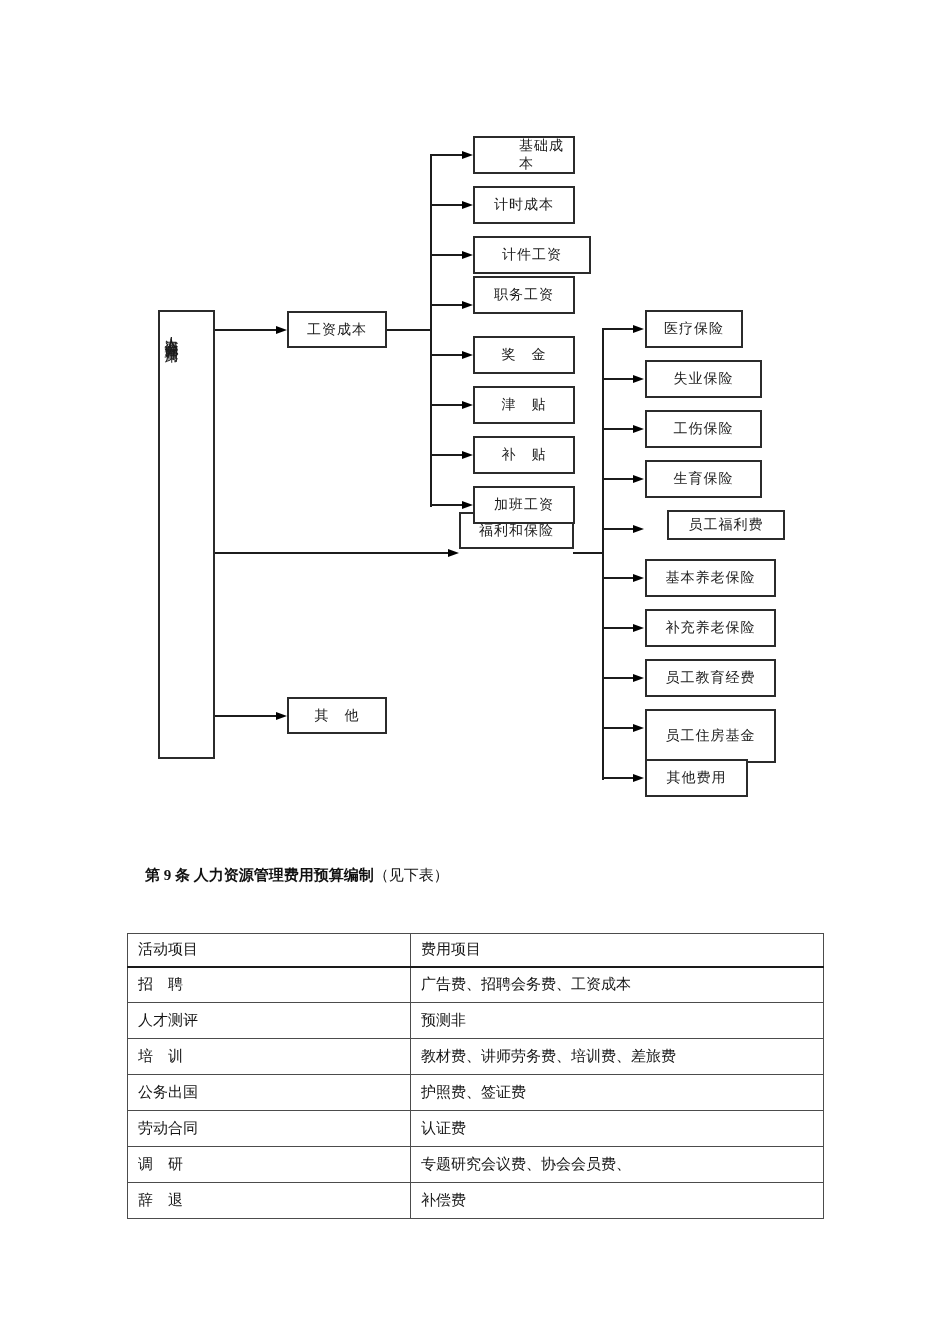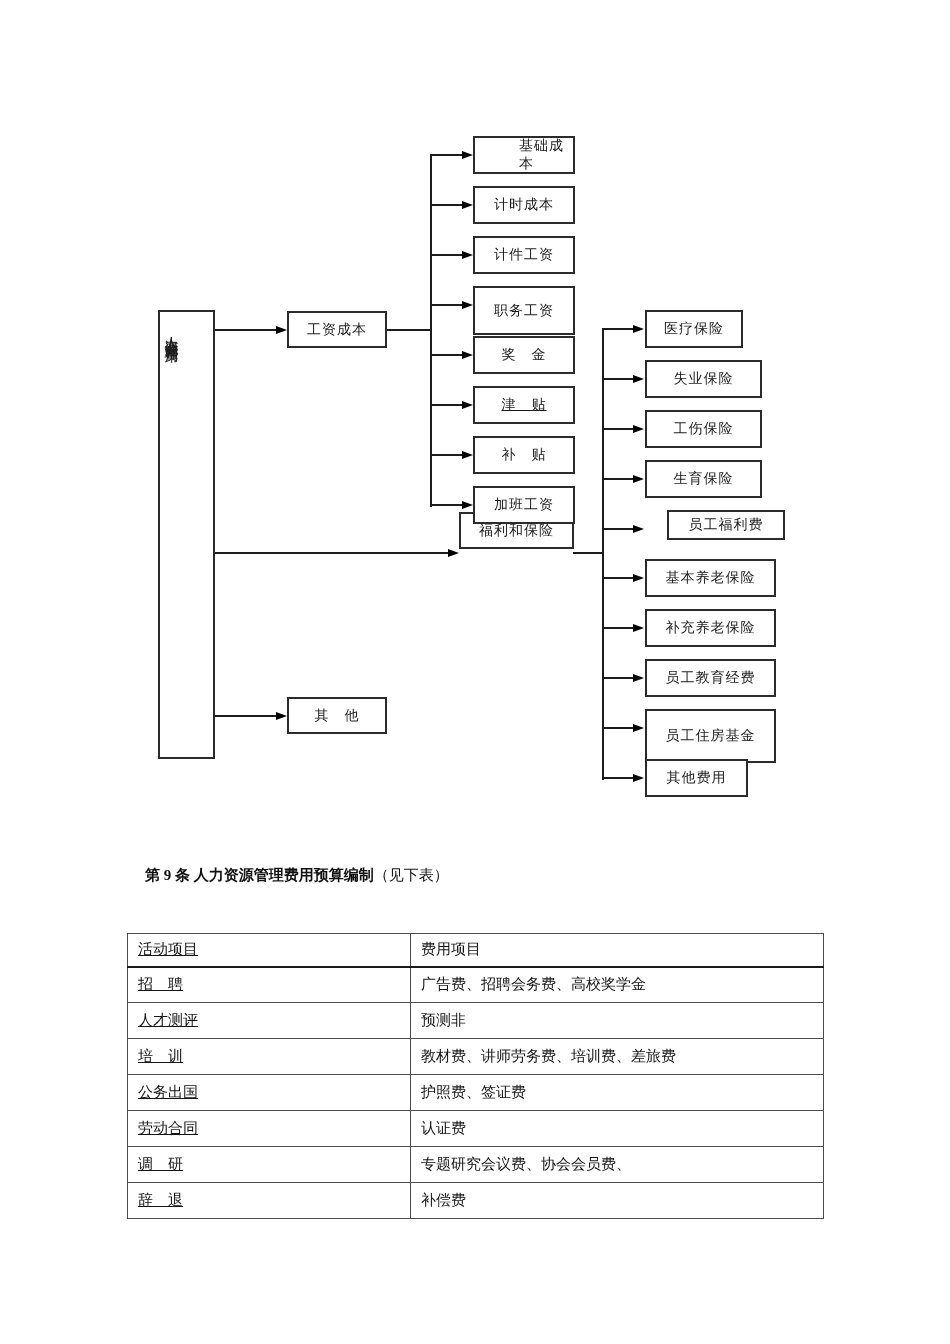--- a/index.html
+++ b/index.html
@@ -51,41 +51,41 @@
   table.budget td,table.budget th{
     border:1.5px solid #4c4c4c;
     padding:0 0 0 10px;
     text-align:left;font-weight:normal;
     vertical-align:middle;
     overflow:hidden;white-space:nowrap;
   }
   table.budget tr{height:36px;}
   table.budget tr.hdr{height:33px;}
   table.budget tr.hdr th{border-bottom:2px solid #1a1a1a;}
-  .c1{width:272px;text-decoration:underline;}
+  .c1{width:272px;}
 </style>
 </head>
 <body>
 
 <div class="page">
 
   <div>
 
     <div class="dbox rootbox" style="left:158px;top:310px;width:57px;height:449px;">人力资源管理费用</div>
 
     <div class="dbox" style="left:287px;top:311px;width:100px;height:37px;">工资成本</div>
     <div class="dbox" style="left:459px;top:512px;width:115px;height:37px;">福利和保险</div>
     <div class="dbox" style="left:287px;top:697px;width:100px;height:37px;">其　他</div>
 
     <div class="dbox" style="left:473px;top:136px;width:102px;height:38px;padding-left:44px;">基础成本</div>
     <div class="dbox" style="left:473px;top:186px;width:102px;height:38px;">计时成本</div>
-    <div class="dbox" style="left:473px;top:236px;width:102px;height:38px;">计件工资</div>
-    <div class="dbox" style="left:473px;top:286px;width:102px;height:49px;">职务工资</div>
+    <div class="dbox" style="left:473px;top:236px;width:118px;height:38px;">计件工资</div>
+    <div class="dbox" style="left:473px;top:276px;width:102px;height:38px;">职务工资</div>
     <div class="dbox" style="left:473px;top:336px;width:102px;height:38px;">奖　金</div>
-    <div class="dbox" style="left:473px;top:386px;width:102px;height:38px;text-decoration:underline;">津　贴</div>
+    <div class="dbox" style="left:473px;top:386px;width:102px;height:38px;">津　贴</div>
     <div class="dbox" style="left:473px;top:436px;width:102px;height:38px;">补　贴</div>
     <div class="dbox" style="left:473px;top:486px;width:102px;height:38px;">加班工资</div>
 
     <div class="dbox" style="left:645px;top:310px;width:98px;height:38px;">医疗保险</div>
     <div class="dbox" style="left:645px;top:360px;width:117px;height:38px;">失业保险</div>
     <div class="dbox" style="left:645px;top:410px;width:117px;height:38px;">工伤保险</div>
     <div class="dbox" style="left:645px;top:460px;width:117px;height:38px;">生育保险</div>
     <div class="dbox" style="left:667px;top:510px;width:118px;height:30px;">员工福利费</div>
     <div class="dbox" style="left:645px;top:559px;width:131px;height:38px;">基本养老保险</div>
     <div class="dbox" style="left:645px;top:609px;width:131px;height:38px;">补充养老保险</div>
@@ -152,21 +152,21 @@
   </div>
 
   <table class="budget">
     <tbody>
         <tr class="hdr">
       <th class="c1">活动项目</th>
       <th>费用项目</th>
     </tr>
     <tr>
       <td class="c1">招　聘</td>
-      <td>广告费、招聘会务费、高校奖学金</td>
+      <td>广告费、招聘会务费、工资成本</td>
     </tr>
     <tr>
       <td class="c1">人才测评</td>
       <td>预测非</td>
     </tr>
     <tr>
       <td class="c1">培　训</td>
       <td>教材费、讲师劳务费、培训费、差旅费</td>
     </tr>
     <tr>

